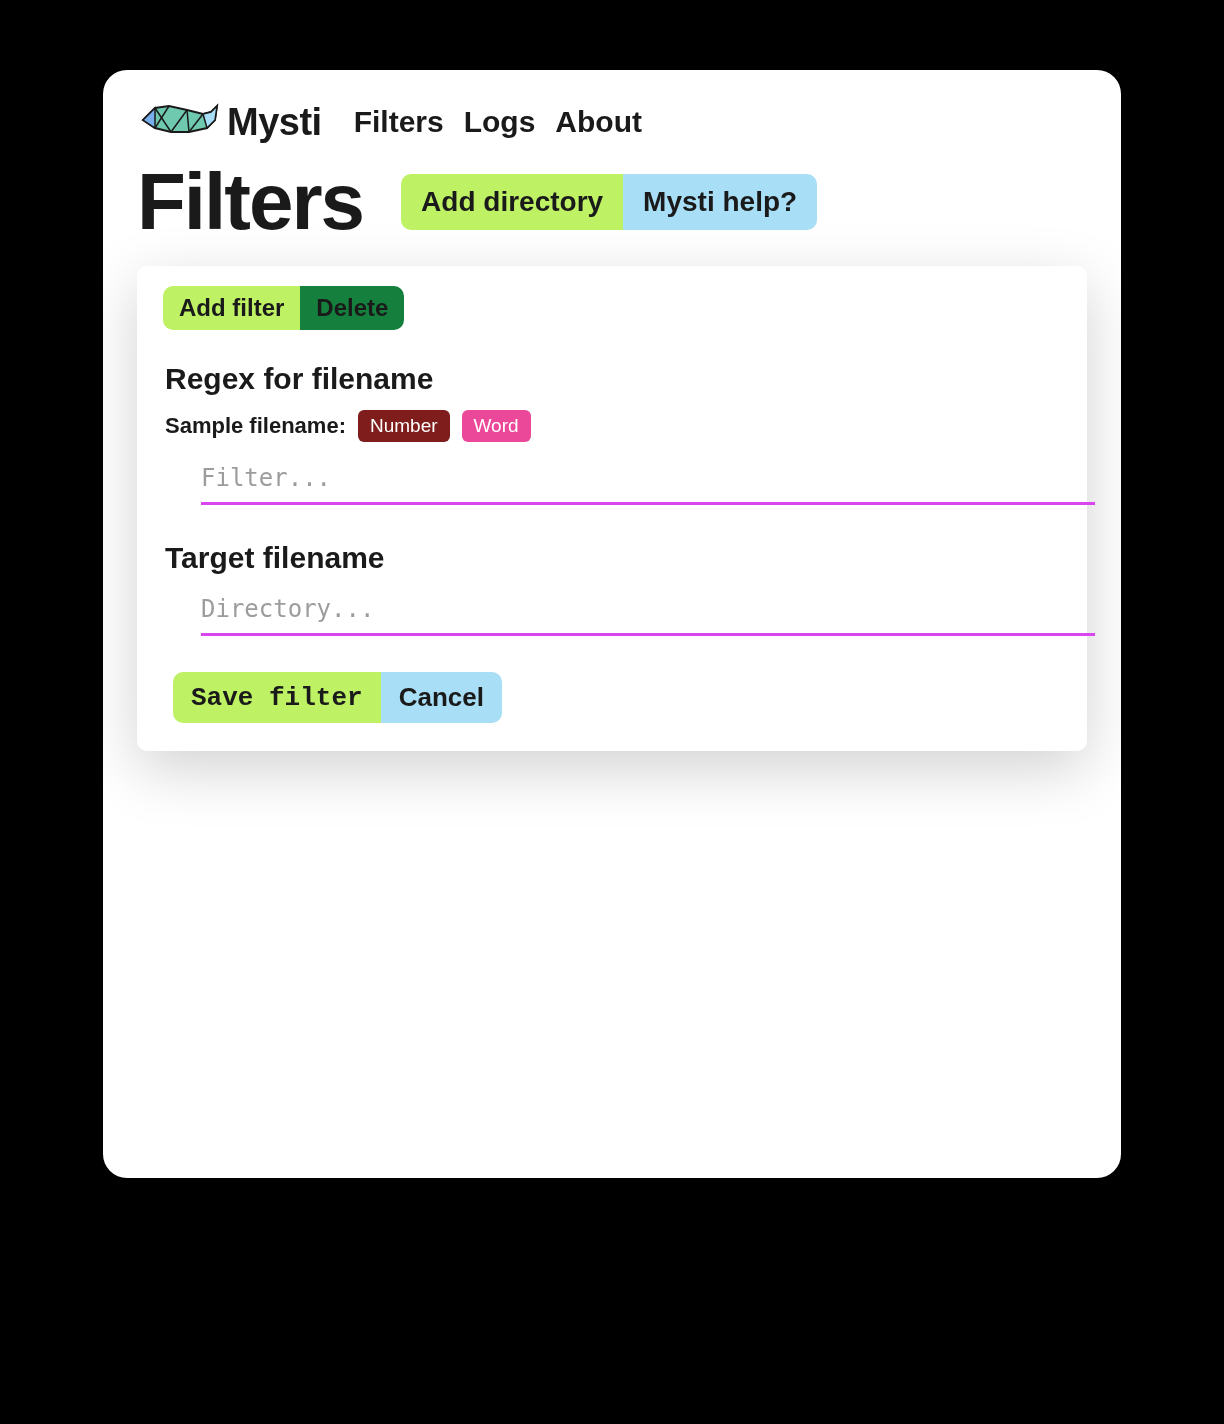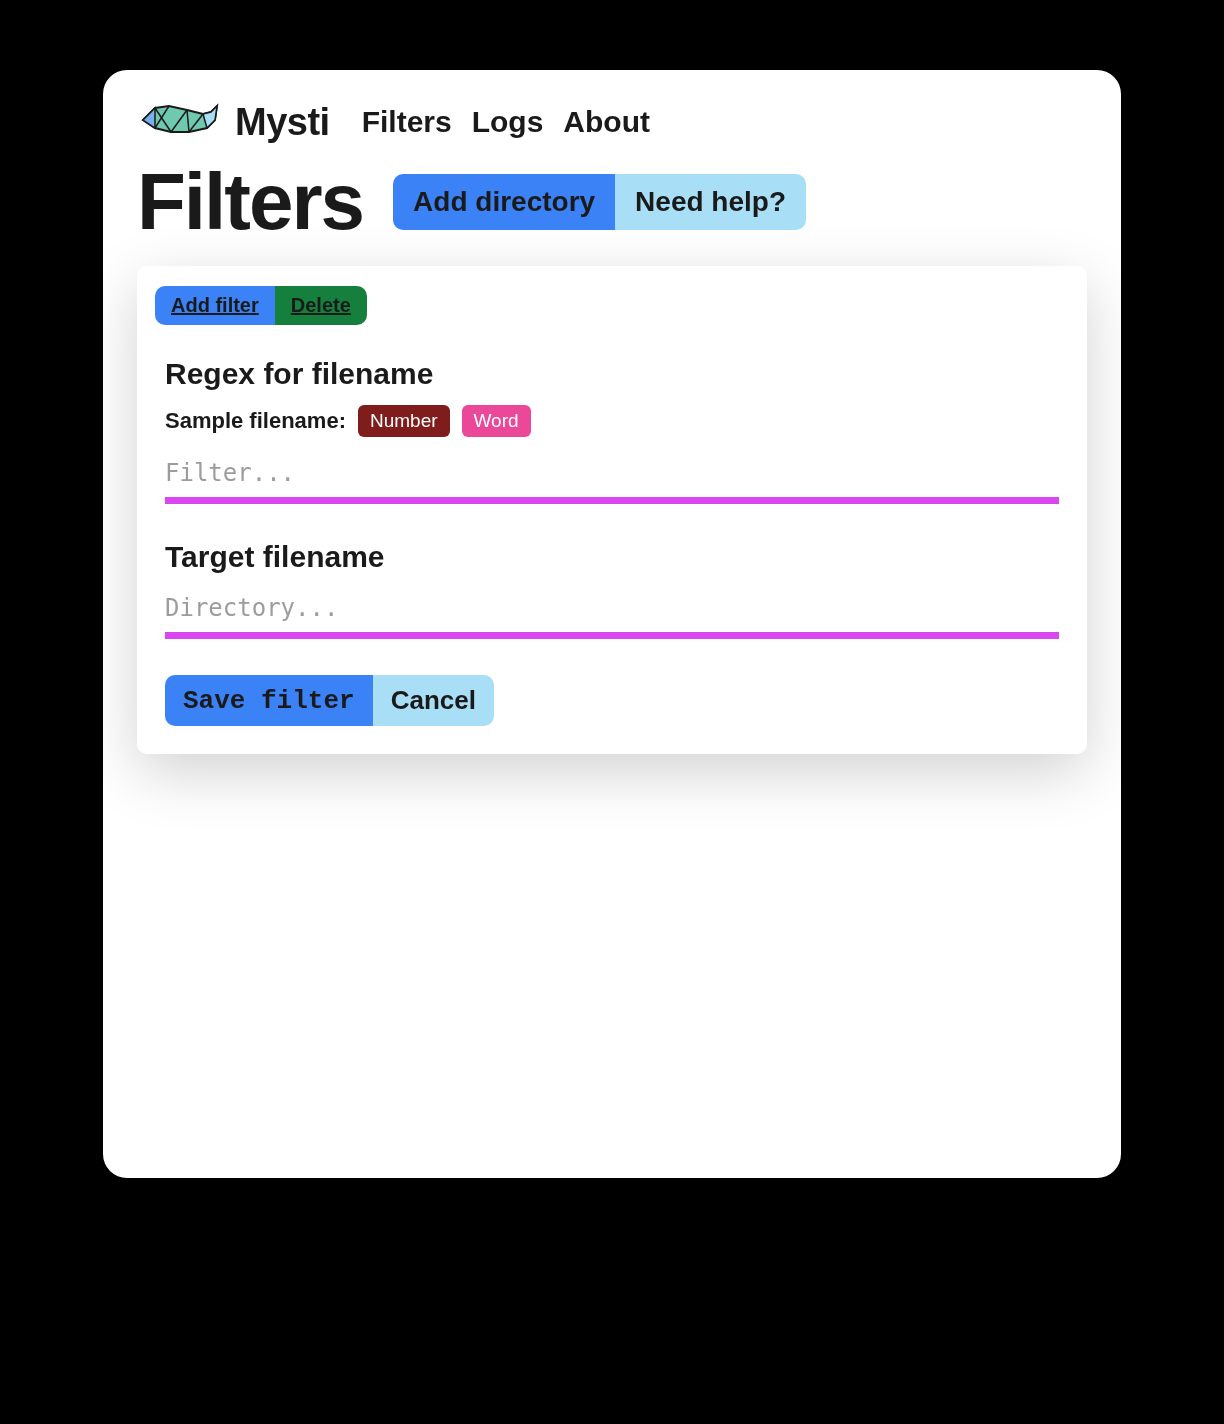--- a/index.html
+++ b/index.html
@@ -25,21 +25,21 @@
     
     .nav {
       display: flex;
       align-items: center;
       gap: 20px;
       margin-bottom: 18px;
     }
     .brand {
       display: flex;
       align-items: center;
-      gap: 10px;
+      gap: 2px;
     }
     .brand-name {
       font-size: 38px;
       font-weight: 800;
       color: #1a1a1a;
       letter-spacing: -0.5px;
     }
     .nav-links {
       display: flex;
       gap: 20px;
@@ -67,21 +67,21 @@
     }
     .btn-row { display: flex; }
     .btn {
       font-size: 28px;
       font-weight: 700;
       color: #1a1a1a;
       border: none;
       padding: 12px 20px;
       cursor: pointer;
     }
-    .btn-blue { background: #3b82f6; }
+    .btn-blue { background: #bef264; margin-left: 8px; }
     .btn-lightblue { background: #a8def6; }
     .btn-red { background: #15803d; }
     .rounded-left { border-top-left-radius: 10px; border-bottom-left-radius: 10px; }
     .rounded-right { border-top-right-radius: 10px; border-bottom-right-radius: 10px; }
     
     .card {
       background: #fff;
       border-radius: 10px;
       box-shadow: 0 18px 60px rgba(0,0,0,0.18);
       padding: 20px 18px 28px 18px;
@@ -97,27 +97,26 @@
       align-items: center;
       gap: 14px;
     }
     .dir-title {
       font-size: 36px;
       font-weight: 900;
       letter-spacing: -1px;
     }
     .edit-ic { width: 30px; height: 30px; cursor: pointer; }
     .btn-sm {
-      font-size: 20px;
+      font-size: 24px;
       font-weight: 700;
       padding: 8px 16px;
       border: none;
       cursor: pointer;
       color: #1a1a1a;
-      text-decoration: underline;
     }
     
     .section { padding: 0 10px; margin-bottom: 36px; }
     .section-title {
       font-size: 30px;
       font-weight: 800;
       margin-bottom: 14px;
     }
     .templates-row {
       display: flex;
@@ -139,24 +138,25 @@
       cursor: pointer;
     }
     .pill-dark { background: #7f1d1d; }
     .pill-light { background: #ec4899; }
     .text-input {
       width: 100%;
       font-family: "Menlo","Consolas",monospace;
       font-size: 24px;
       color: #555;
       border: none;
-      border-bottom: 7px solid #d946ef;
+      border-bottom: 3px solid #d946ef;
       padding: 6px 0 10px 0;
       outline: none;
       background: transparent;
+      margin-left: 36px;
     }
     .text-input::placeholder { color: #9c9c9c; }
     .actions { display: flex; margin-top: 10px; padding: 0 10px; }
   </style>
 </head>
 <body>
 
 <div class="window">
 
   <div class="nav">
@@ -180,21 +180,21 @@
       <span class="nav-link">Filters</span>
       <span class="nav-link">Logs</span>
       <span class="nav-link">About</span>
     </div>
   </div>
 
   <div class="page-header">
     <h1 class="page-title">Filters</h1>
     <div class="btn-row">
       <button class="btn btn-blue rounded-left">Add directory</button>
-      <button class="btn btn-lightblue rounded-right">Need help?</button>
+      <button class="btn btn-lightblue rounded-right">Mysti help?</button>
     </div>
   </div>
 
   <div class="card">
     <div class="card-header">
       <div class="btn-row">
         <button class="btn-sm btn-blue rounded-left">Add filter</button>
         <button class="btn-sm btn-red rounded-right">Delete</button>
       </div>
     </div>

